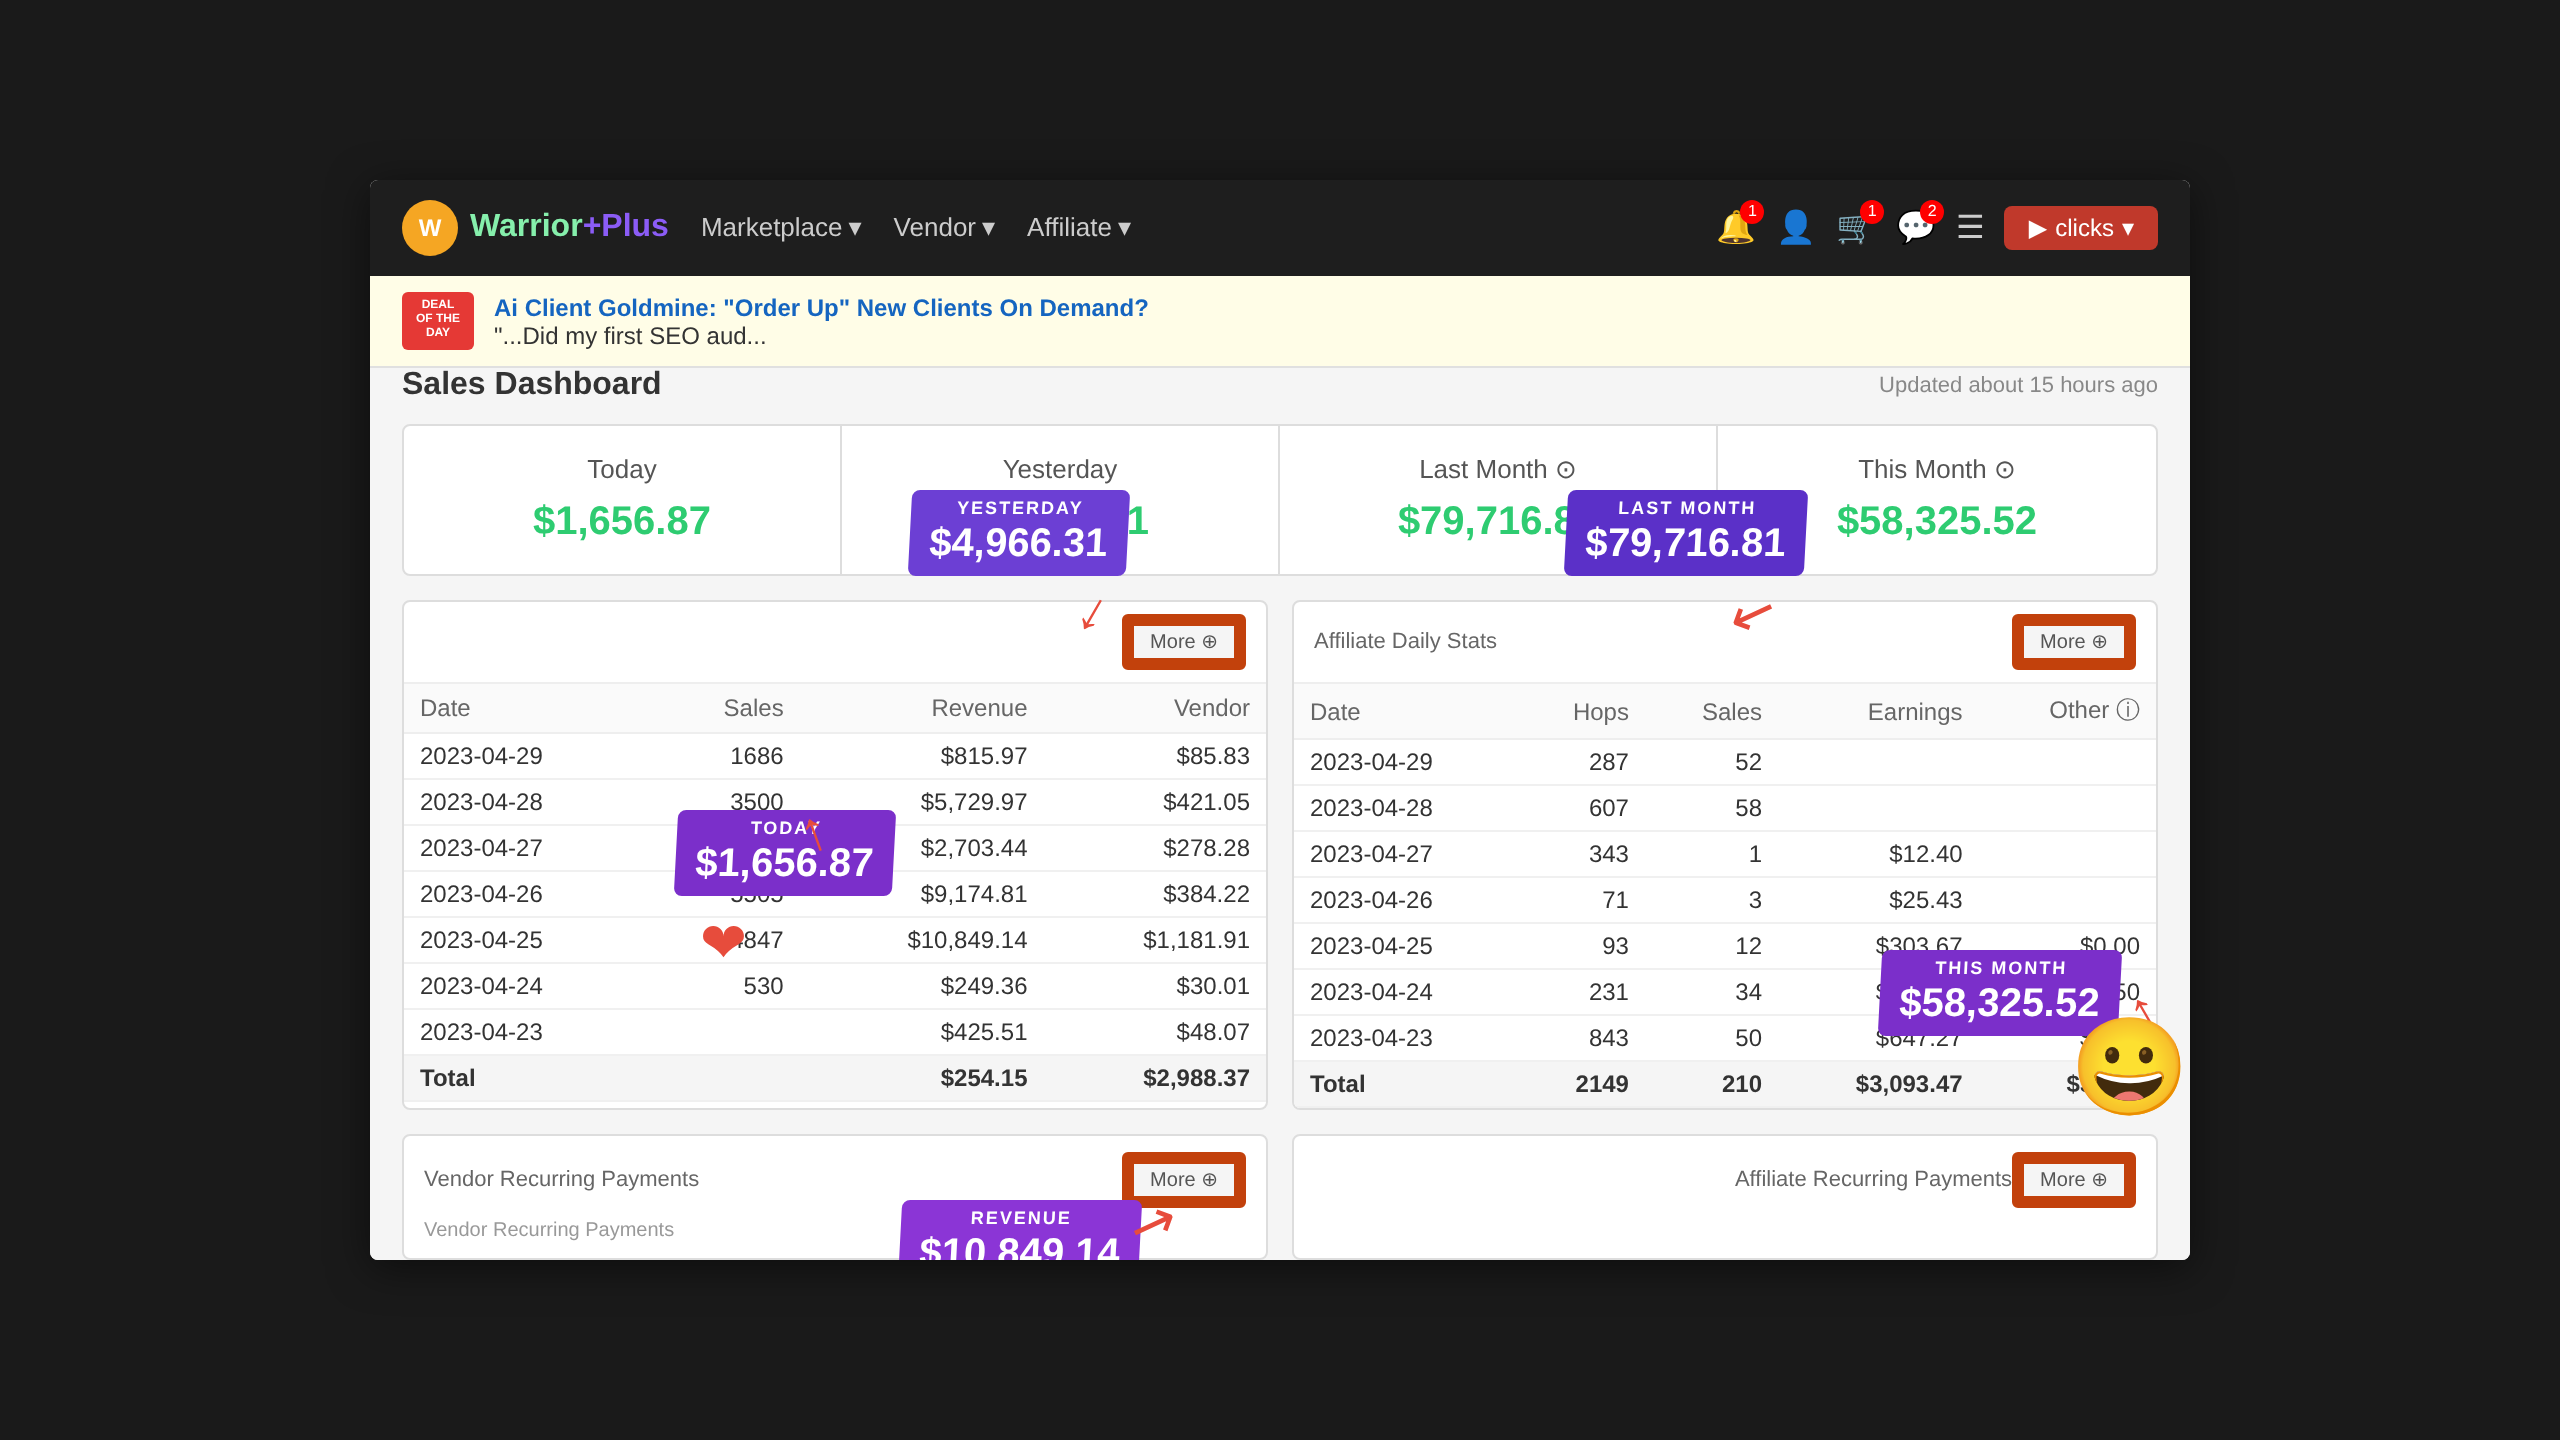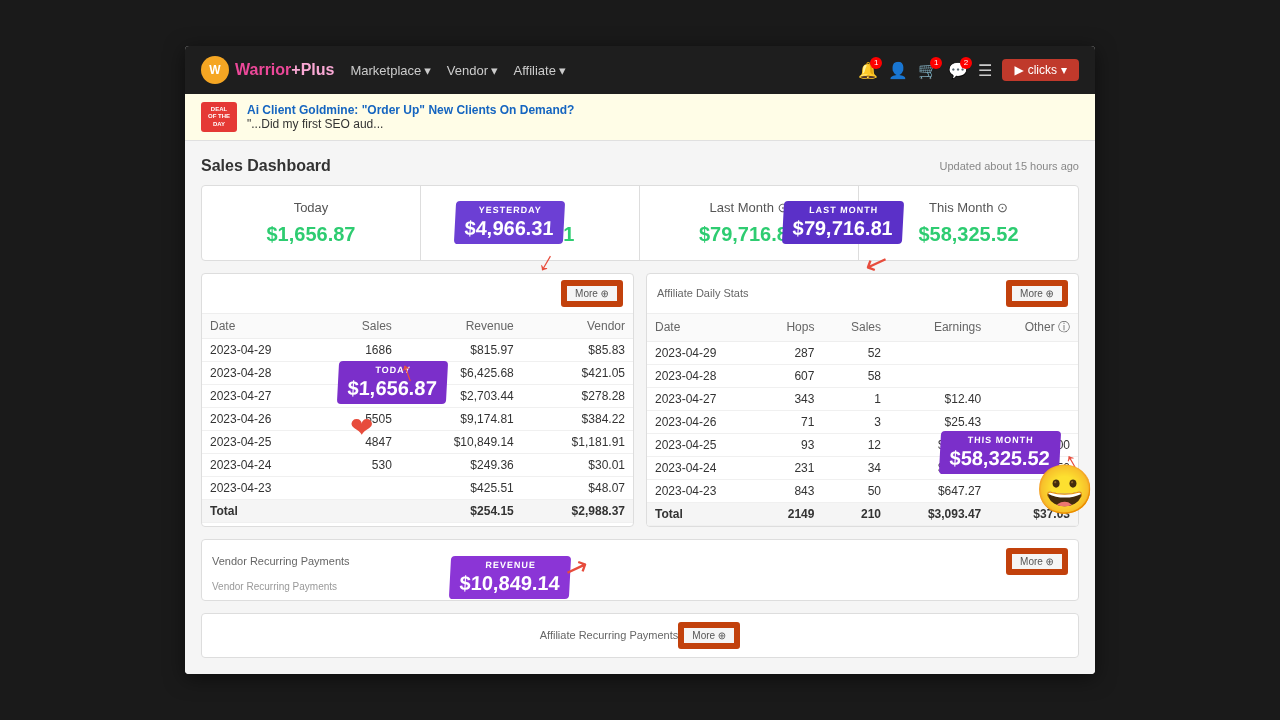--- a/index.html
+++ b/index.html
@@ -52,21 +52,21 @@
       justify-content: center;
       color: white;
       font-weight: bold;
       font-size: 12px;
     }
     .logo-text {
       color: white;
       font-size: 16px;
       font-weight: bold;
     }
-    .logo-text span { color: #ec4899; }
+    .logo-text span { color: #86efac; }
     .nav-items {
       display: flex;
       gap: 16px;
       align-items: center;
     }
     .nav-item {
       color: #ccc;
       font-size: 13px;
       cursor: pointer;
       display: flex;
@@ -139,21 +139,21 @@
     }
     .deal-badge .day { font-size: 6px; }
     .deal-text {
       font-size: 12px;
       color: #333;
     }
     .deal-text .title { font-weight: bold; color: #1565c0; }
     
     .main-content {
       background: #f5f5f5;
-      padding: 16px 16px;
+      padding: 0 16px;
     }
     
     .dashboard-header {
       display: flex;
       justify-content: space-between;
       align-items: center;
       margin-bottom: 10px;
     }
     .dashboard-title {
       font-size: 16px;
@@ -247,21 +247,21 @@
     .data-table td:first-child { text-align: left; }
     .data-table tr.total-row td {
       background: #f5f5f5;
       font-weight: bold;
     }
     .profit-cell { color: #2ecc71; }
     .revenue-cell { color: #333; }
     
     .recurring-row {
       display: grid;
-      grid-template-columns: 1fr;
+      grid-template-columns: 1fr 1fr;
       gap: 12px;
     }
     .recurring-section {
       background: white;
       border: 1px solid #ddd;
       border-radius: 4px;
       padding: 8px 10px;
       font-size: 11px;
       color: #666;
     }
@@ -335,21 +335,21 @@
 </head>
 <body>
 
 <div class="screenshot-wrapper">
   <div class="browser-frame">
 
     <div class="navbar">
       <div class="logo-area">
         <div class="logo-icon">W</div>
         <div class="logo-text">
-          <span>Warrior</span><span style="color:#f9a8d4">+Plus</span>
+          <span>Warrior</span><span style="color:#8b5cf6">+Plus</span>
         </div>
       </div>
       <div class="nav-items">
         <div class="nav-item">
           <span>Marketplace</span> 
             <span>▾</span>
         </div>
         <div class="nav-item">
           <span>Vendor</span> 
             <span>▾</span>
@@ -437,21 +437,21 @@
             <tbody id="vendor-tbody">
             <tr>
     <td>2023-04-29</td>
     <td>1686</td>
     <td class="revenue-cell">$815.97</td>
     <td class="profit-cell">$85.83</td>
   </tr>
                 <tr>
     <td>2023-04-28</td>
     <td>3500</td>
-    <td class="revenue-cell">$6,425.68</td>
+    <td class="revenue-cell">$5,729.97</td>
     <td class="profit-cell">$421.05</td>
   </tr>
                 <tr>
     <td>2023-04-27</td>
     <td>2515</td>
     <td class="revenue-cell">$2,703.44</td>
     <td class="profit-cell">$278.28</td>
   </tr>
                 <tr>
     <td>2023-04-26</td>
@@ -566,21 +566,21 @@
 
       <div class="recurring-row">
         <div class="recurring-section">
           <div style="display:flex;justify-content:space-between;align-items:center">
             <span>Vendor Recurring Payments</span>
             <button class="more-btn">More ⊕</button>
           </div>
           <div style="margin-top:6px;font-size:10px;color:#999">Vendor Recurring Payments</div>
         </div>
         <div class="recurring-section">
-          <div style="display:flex;justify-content:center;align-items:center">
+          <div style="display:flex;justify-content:flex-end;align-items:center">
             <span>Affiliate Recurring Payments</span>
             <button class="more-btn">More ⊕</button>
           </div>
         </div>
       </div>
     </div>
 
     <div class="overlay">
 
       <div class="annotation annotation-yesterday">

